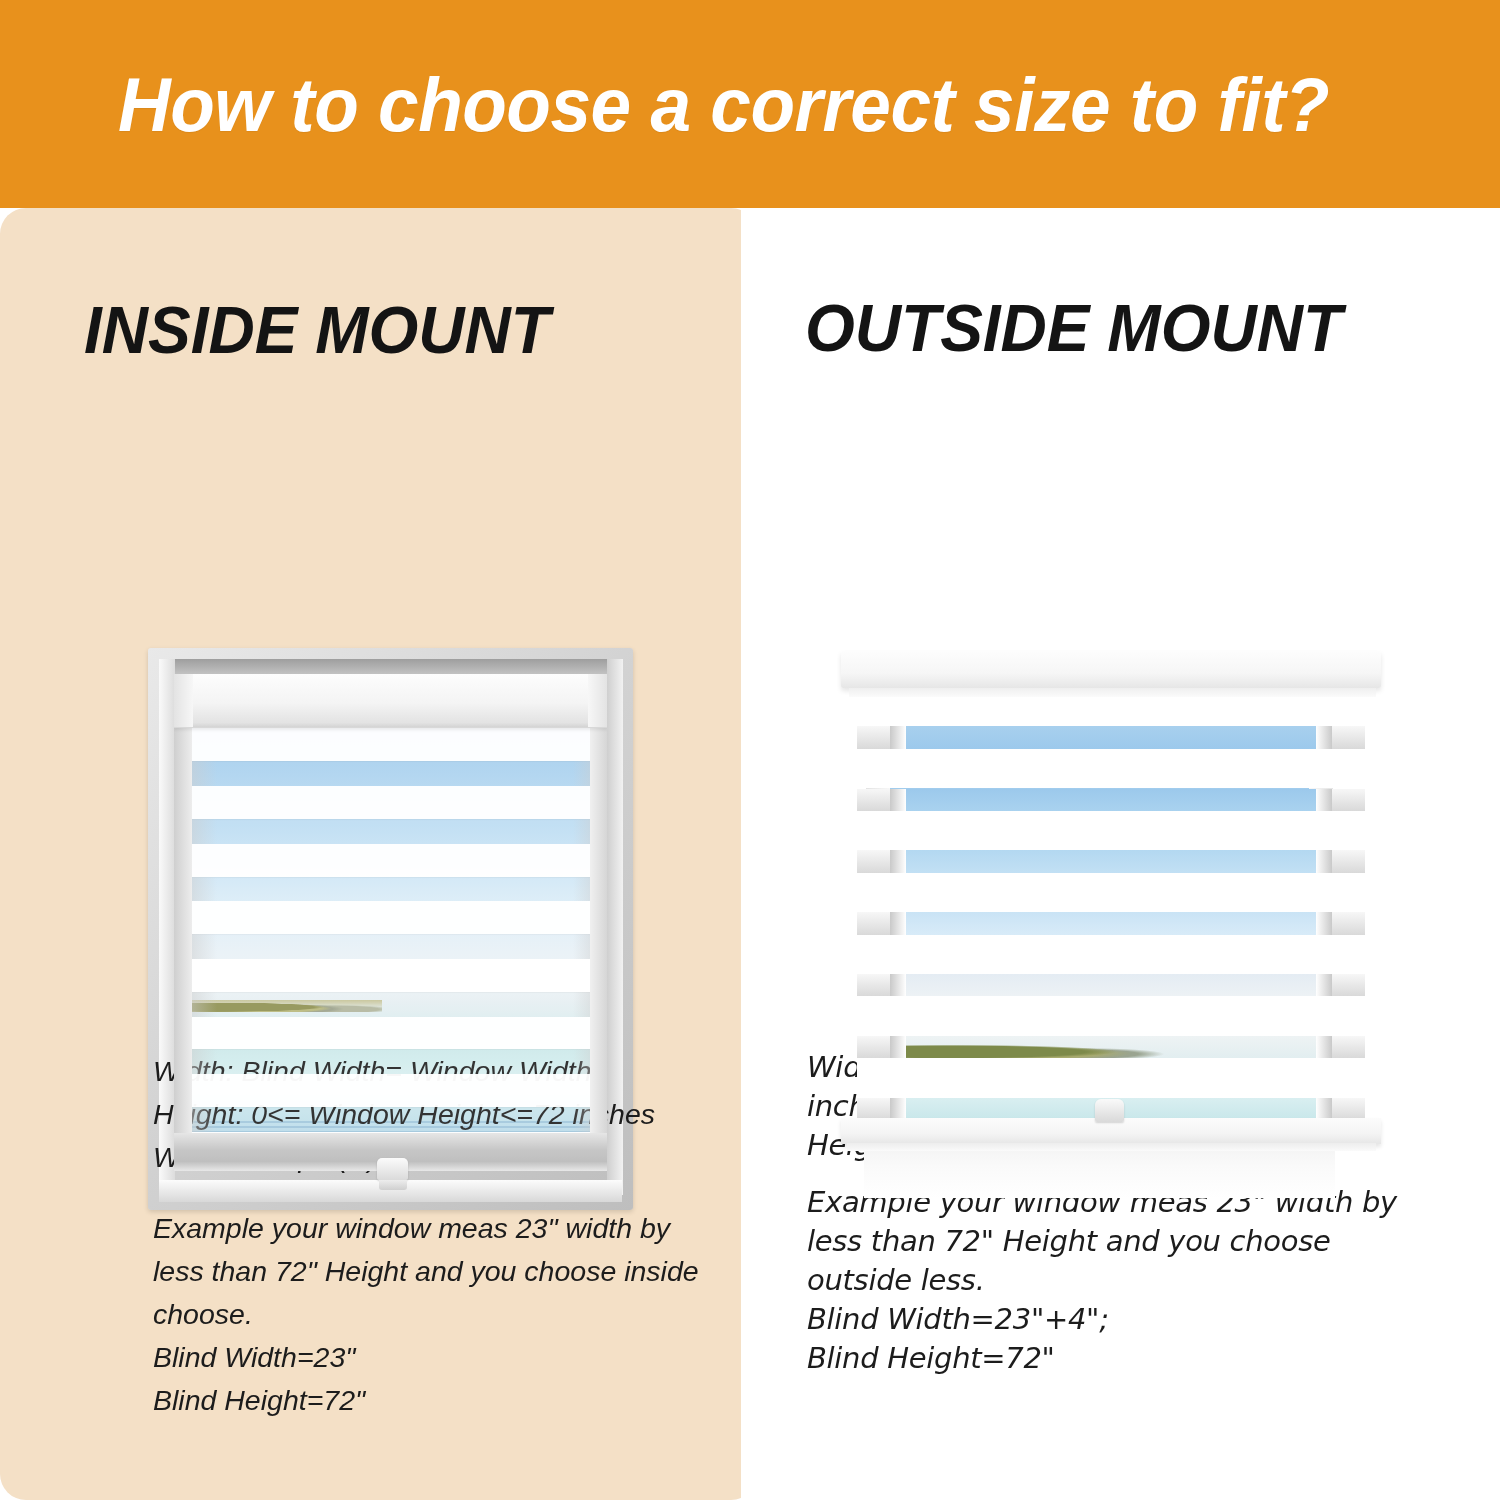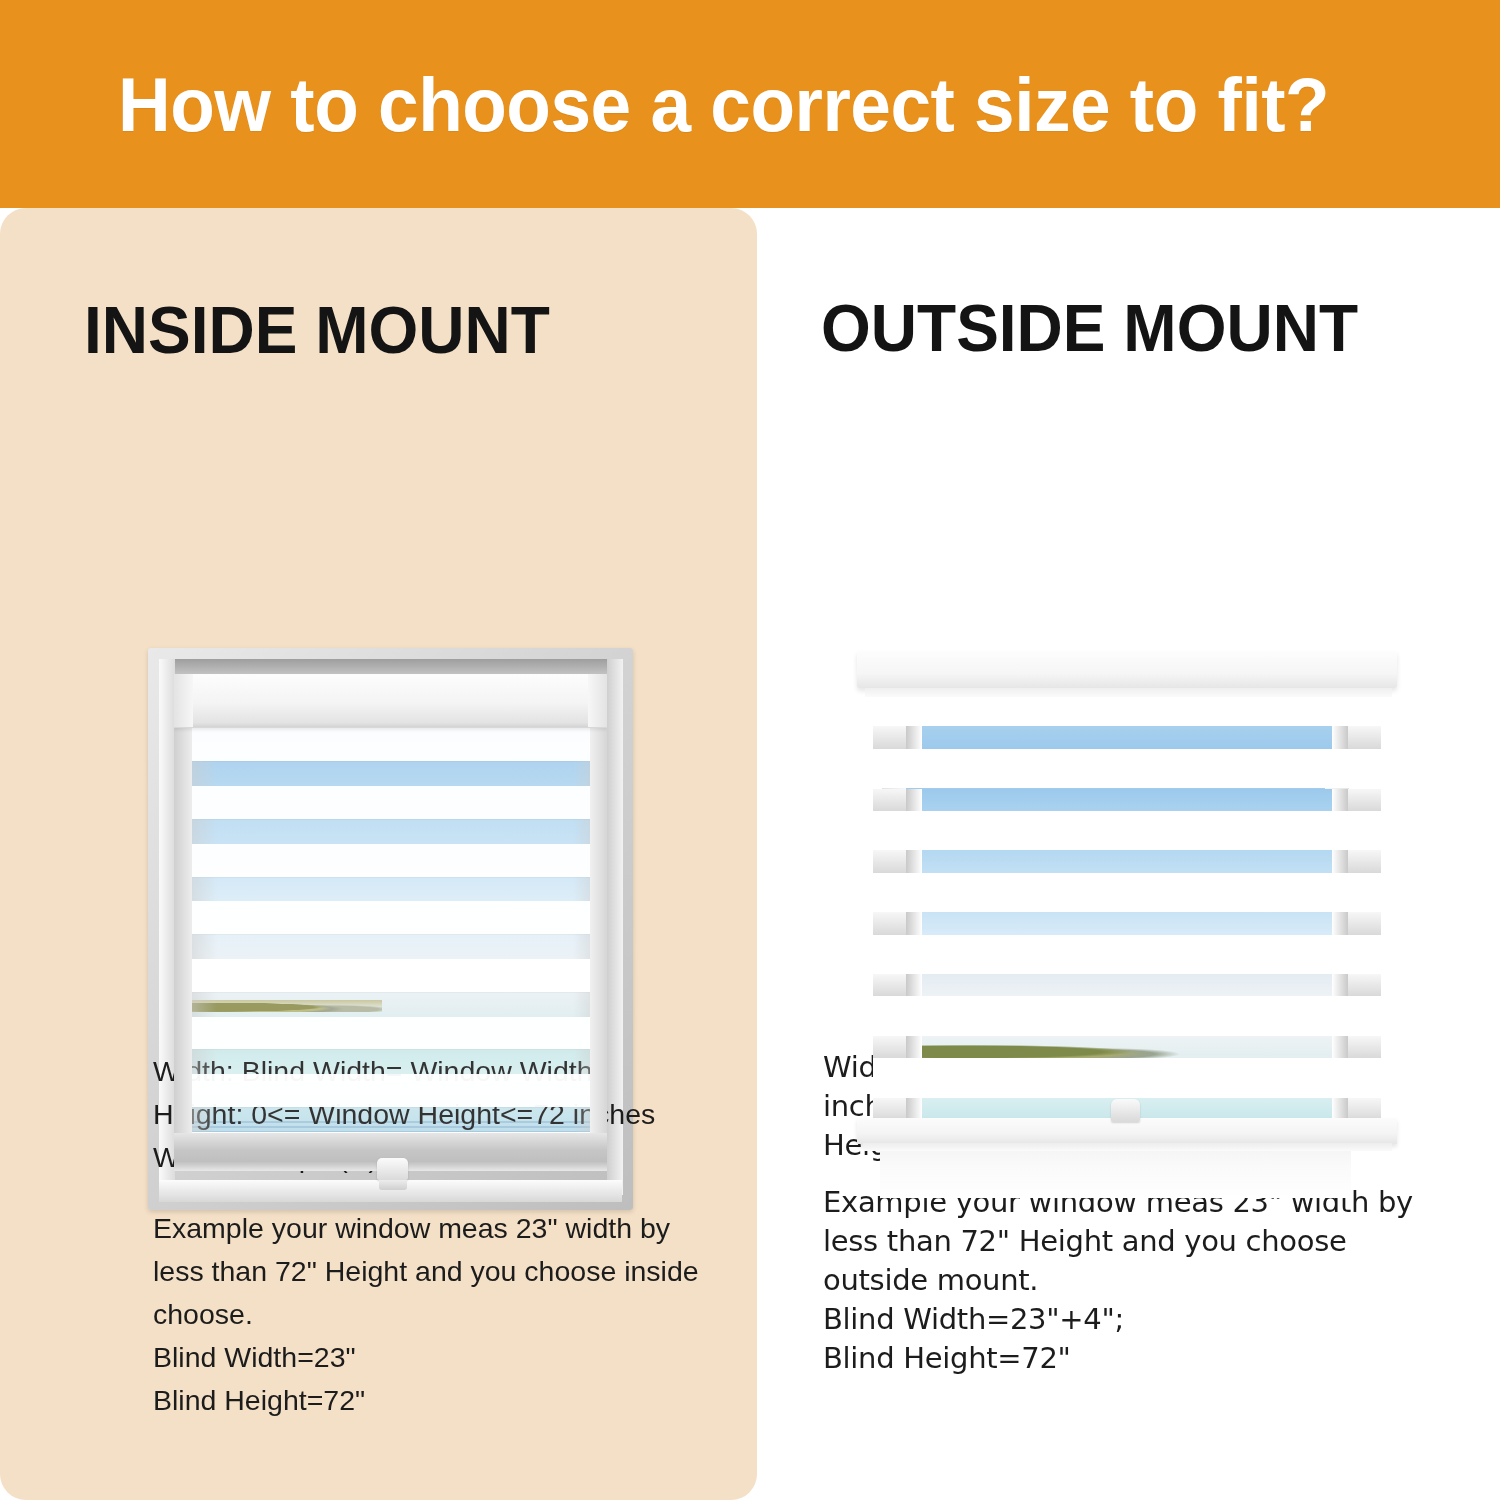--- a/index.html
+++ b/index.html
@@ -2,21 +2,21 @@
 <html><head>
 <meta charset="utf-8">
 <style>
   html,body{margin:0;padding:0;}
   body{
     width:1500px;height:1500px;
     background:#ffffff;
     font-family:"Liberation Sans", sans-serif;
     overflow:hidden;
   }
-  .page{position:relative;width:1500px;height:1496px;}
+  .page{position:relative;width:1500px;height:1496px;font-style:italic;}
 
   
   .header{
     position:absolute;left:0;top:0;width:1500px;height:208px;
     background:#E8911C;
     display:flex;align-items:center;
   }
   .header-title{
     margin-left:118px;
     color:#ffffff;
@@ -31,21 +31,21 @@
   }
 
   
   .panels{position:absolute;left:0;top:208px;width:1500px;height:1292px;}
   .panel-left{
     position:absolute;left:0;top:0;width:757px;height:1292px;
     background:#F4E0C6;
     border-radius:26px;
   }
   .panel-right{
-    position:absolute;left:757px;top:0;width:743px;height:1292px;
+    position:absolute;left:741px;top:0;width:743px;height:1292px;
     background:#ffffff;
   }
 
   .sec-title{
     position:absolute;
     font-family:"Liberation Sans", sans-serif;
     font-weight:bold;
     font-size:66px;
     color:#141414;
     white-space:nowrap;
@@ -456,20 +456,20 @@
         <div class="ow-bottomrail"></div>
       </div>
 
       <div class="txt txt-right">
         <p>Width: Blind Width=Window Width+4</p>
         <p>inches(or more)</p>
         <p>Height: Window Height&lt;=72 inches</p>
         <div class="gap-sm"></div>
         <p>Example your window meas 23" width by</p>
         <p>less than 72" Height and you choose</p>
-        <p>outside mount.</p>
+        <p>outside less.</p>
         <p>Blind Width=23"+4";</p>
         <p>Blind Height=72"</p>
       </div>
     </div>
 
   </div>
 </div>
 
 </body></html>

